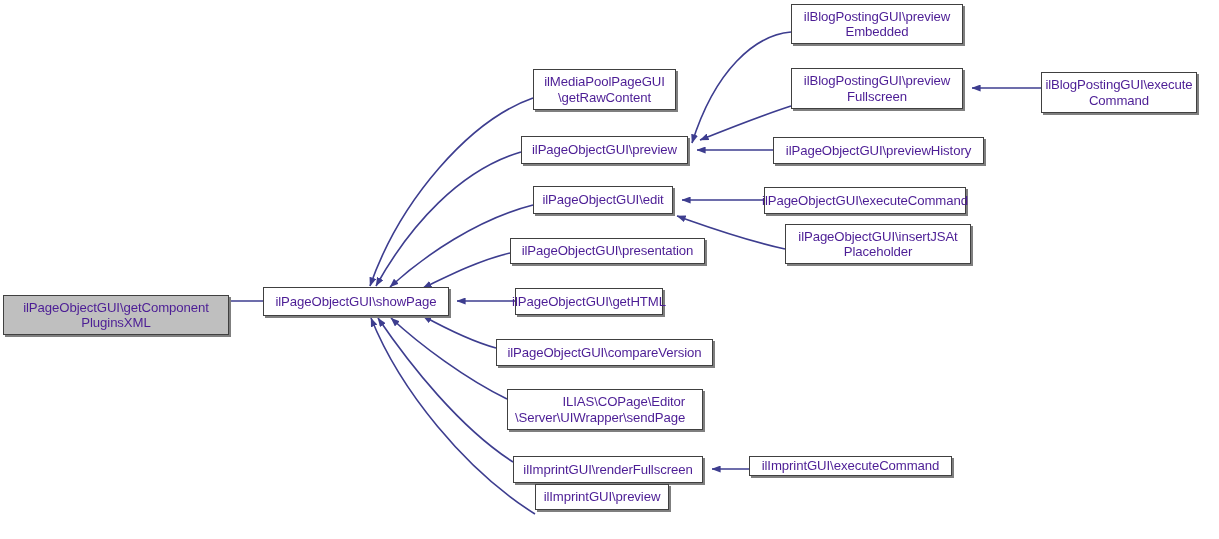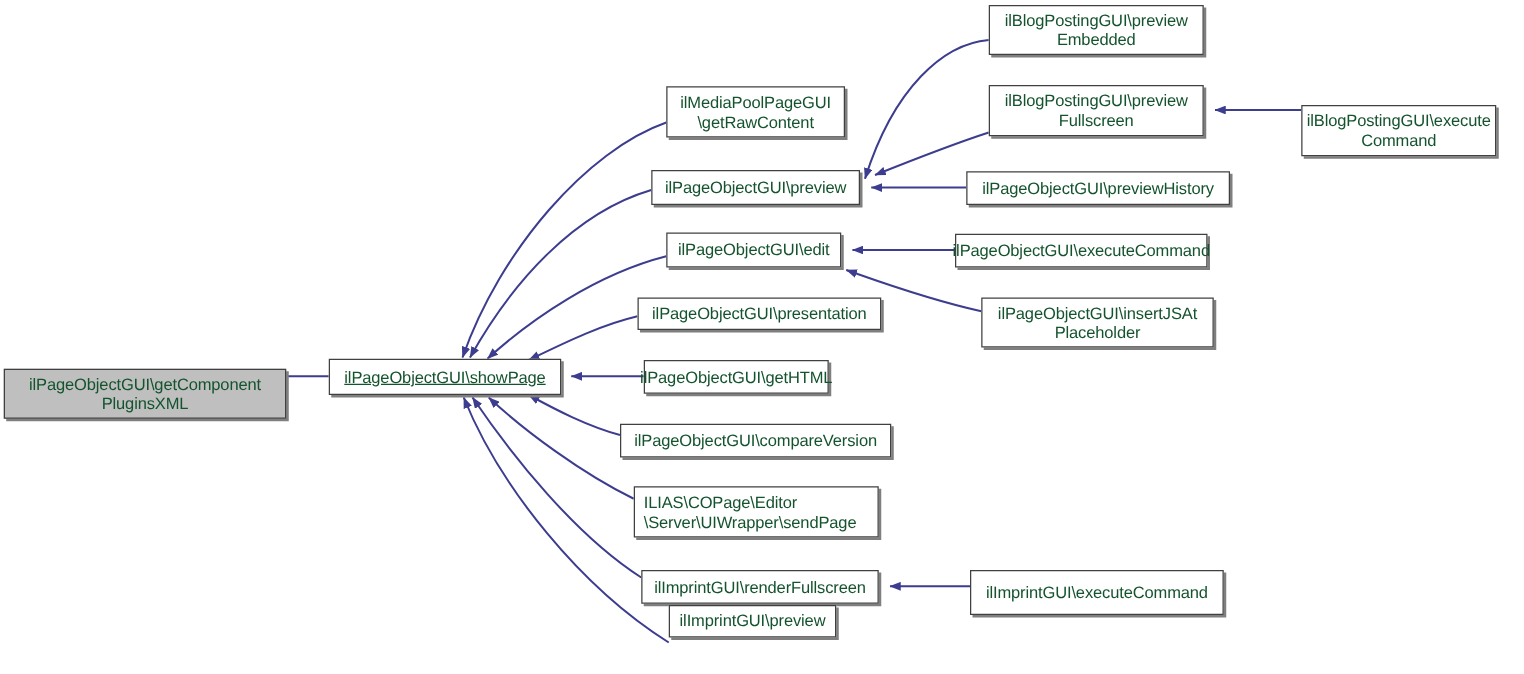--- a/index.html
+++ b/index.html
@@ -20,40 +20,40 @@
     left: 0;
     top: 0;
     width: 1219px;
     height: 539px;
   }
   .node {
     position: absolute;
     box-sizing: border-box;
     border: 1px solid #404040;
     background: #ffffff;
-    color: #14532d;
+    color: #4c1d95;
     font-size: 13.2px;
     line-height: 15.5px;
     display: flex;
     align-items: center;
     justify-content: center;
     text-align: center;
     letter-spacing: -0.1px;
     white-space: pre-line;
     z-index: 2;
   }
   .node.shadow {
     box-shadow: 2px 2px 0 0 #7f7f7f;
   }
   .node.highlight {
     background: #bfbfbf;
   }
   .node.leftalign {
     justify-content: flex-start;
-    text-align: left;
+    text-align: right;
     padding-left: 7px;
   }
 </style>
 </head>
 <body>
 
 <div id="canvas">
 
   <svg id="edges" viewBox="0 0 1219 539" xmlns="http://www.w3.org/2000/svg">
     <defs>
@@ -78,38 +78,38 @@
         <path d="M 1041,88 L 972,88" marker-end="url(#arrowhead)"></path>
         <path d="M 764,200 L 682,200" marker-end="url(#arrowhead)"></path>
         <path d="M 785,249 C 740,239 700,224 677,216" marker-end="url(#arrowhead)"></path>
         <path d="M 776,469 L 712,469" marker-end="url(#arrowhead)"></path>
       </g>
   </svg>
 
   <div id="node-layer">
       <div class="node shadow highlight" style="left: 3px; top: 283px; width: 226px; height: 40px; margin-top: 12px;">ilPageObjectGUI\getComponent
 PluginsXML</div>
-      <div class="node shadow" style="left: 263px; top: 287px; width: 186px; height: 29px; text-decoration: underline;">ilPageObjectGUI\showPage</div>
+      <div class="node shadow" style="left: 263px; top: 287px; width: 186px; height: 29px;">ilPageObjectGUI\showPage</div>
       <div class="node shadow" style="left: 533px; top: 69px; width: 143px; height: 41px;">ilMediaPoolPageGUI
 \getRawContent</div>
       <div class="node shadow" style="left: 521px; top: 136px; width: 167px; height: 28px;">ilPageObjectGUI\preview</div>
       <div class="node shadow" style="left: 533px; top: 186px; width: 140px; height: 28px;">ilPageObjectGUI\edit</div>
       <div class="node shadow" style="left: 510px; top: 238px; width: 195px; height: 26px;">ilPageObjectGUI\presentation</div>
       <div class="node shadow" style="left: 515px; top: 288px; width: 148px; height: 27px;">ilPageObjectGUI\getHTML</div>
       <div class="node shadow" style="left: 496px; top: 339px; width: 217px; height: 27px;">ilPageObjectGUI\compareVersion</div>
       <div class="node shadow leftalign" style="left: 507px; top: 389px; width: 196px; height: 41px;">ILIAS\COPage\Editor
 \Server\UIWrapper\sendPage</div>
       <div class="node shadow" style="left: 513px; top: 456px; width: 190px; height: 27px;">ilImprintGUI\renderFullscreen</div>
       <div class="node shadow" style="left: 535px; top: 484px; width: 134px; height: 26px;">ilImprintGUI\preview</div>
       <div class="node shadow" style="left: 791px; top: 4px; width: 172px; height: 40px;">ilBlogPostingGUI\preview
 Embedded</div>
       <div class="node shadow" style="left: 791px; top: 68px; width: 172px; height: 41px;">ilBlogPostingGUI\preview
 Fullscreen</div>
       <div class="node shadow" style="left: 773px; top: 137px; width: 211px; height: 27px;">ilPageObjectGUI\previewHistory</div>
       <div class="node shadow" style="left: 764px; top: 187px; width: 202px; height: 27px;">ilPageObjectGUI\executeCommand</div>
-      <div class="node shadow" style="left: 785px; top: 238px; width: 186px; height: 40px;">ilPageObjectGUI\insertJSAt
+      <div class="node shadow" style="left: 785px; top: 224px; width: 186px; height: 40px;">ilPageObjectGUI\insertJSAt
 Placeholder</div>
-      <div class="node shadow" style="left: 776px; top: 456px; width: 203px; height: 36px;">ilImprintGUI\executeCommand</div>
-      <div class="node shadow" style="left: 1041px; top: 84px; width: 156px; height: 41px;">ilBlogPostingGUI\execute
+      <div class="node shadow" style="left: 749px; top: 456px; width: 203px; height: 20px;">ilImprintGUI\executeCommand</div>
+      <div class="node shadow" style="left: 1041px; top: 72px; width: 156px; height: 41px;">ilBlogPostingGUI\execute
 Command</div>
     </div>
 
 </div>
 
 </body></html>

